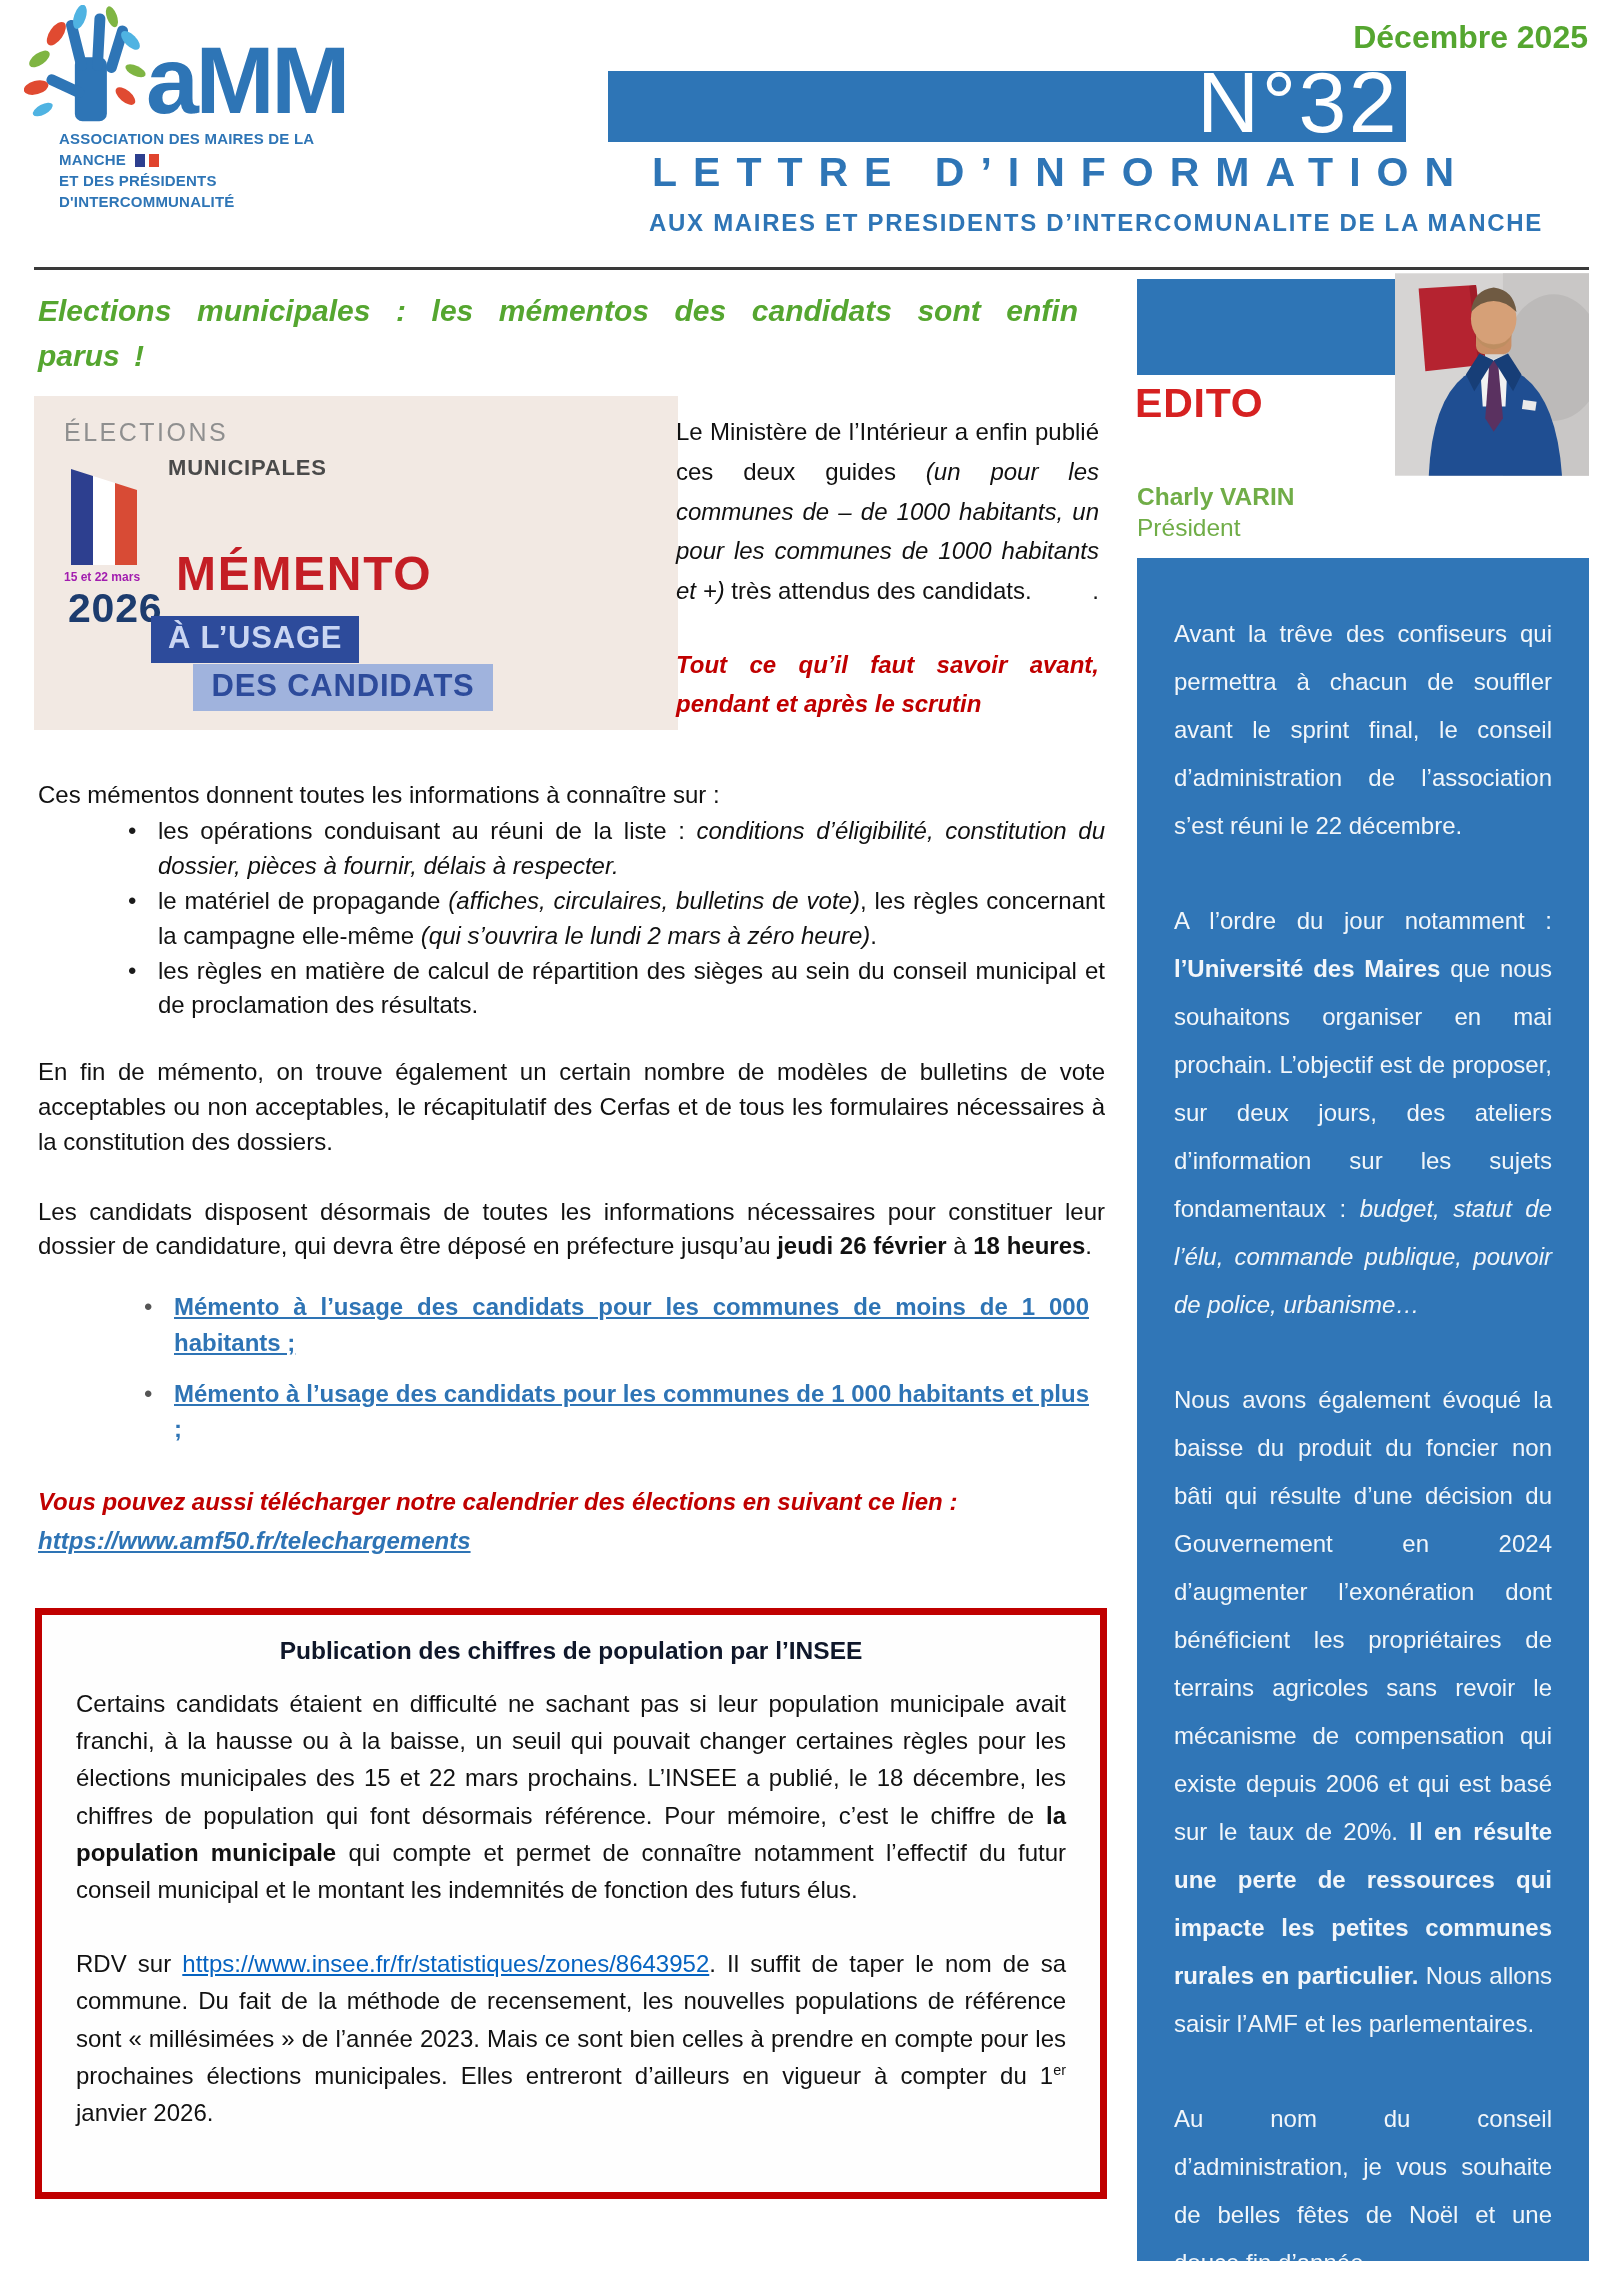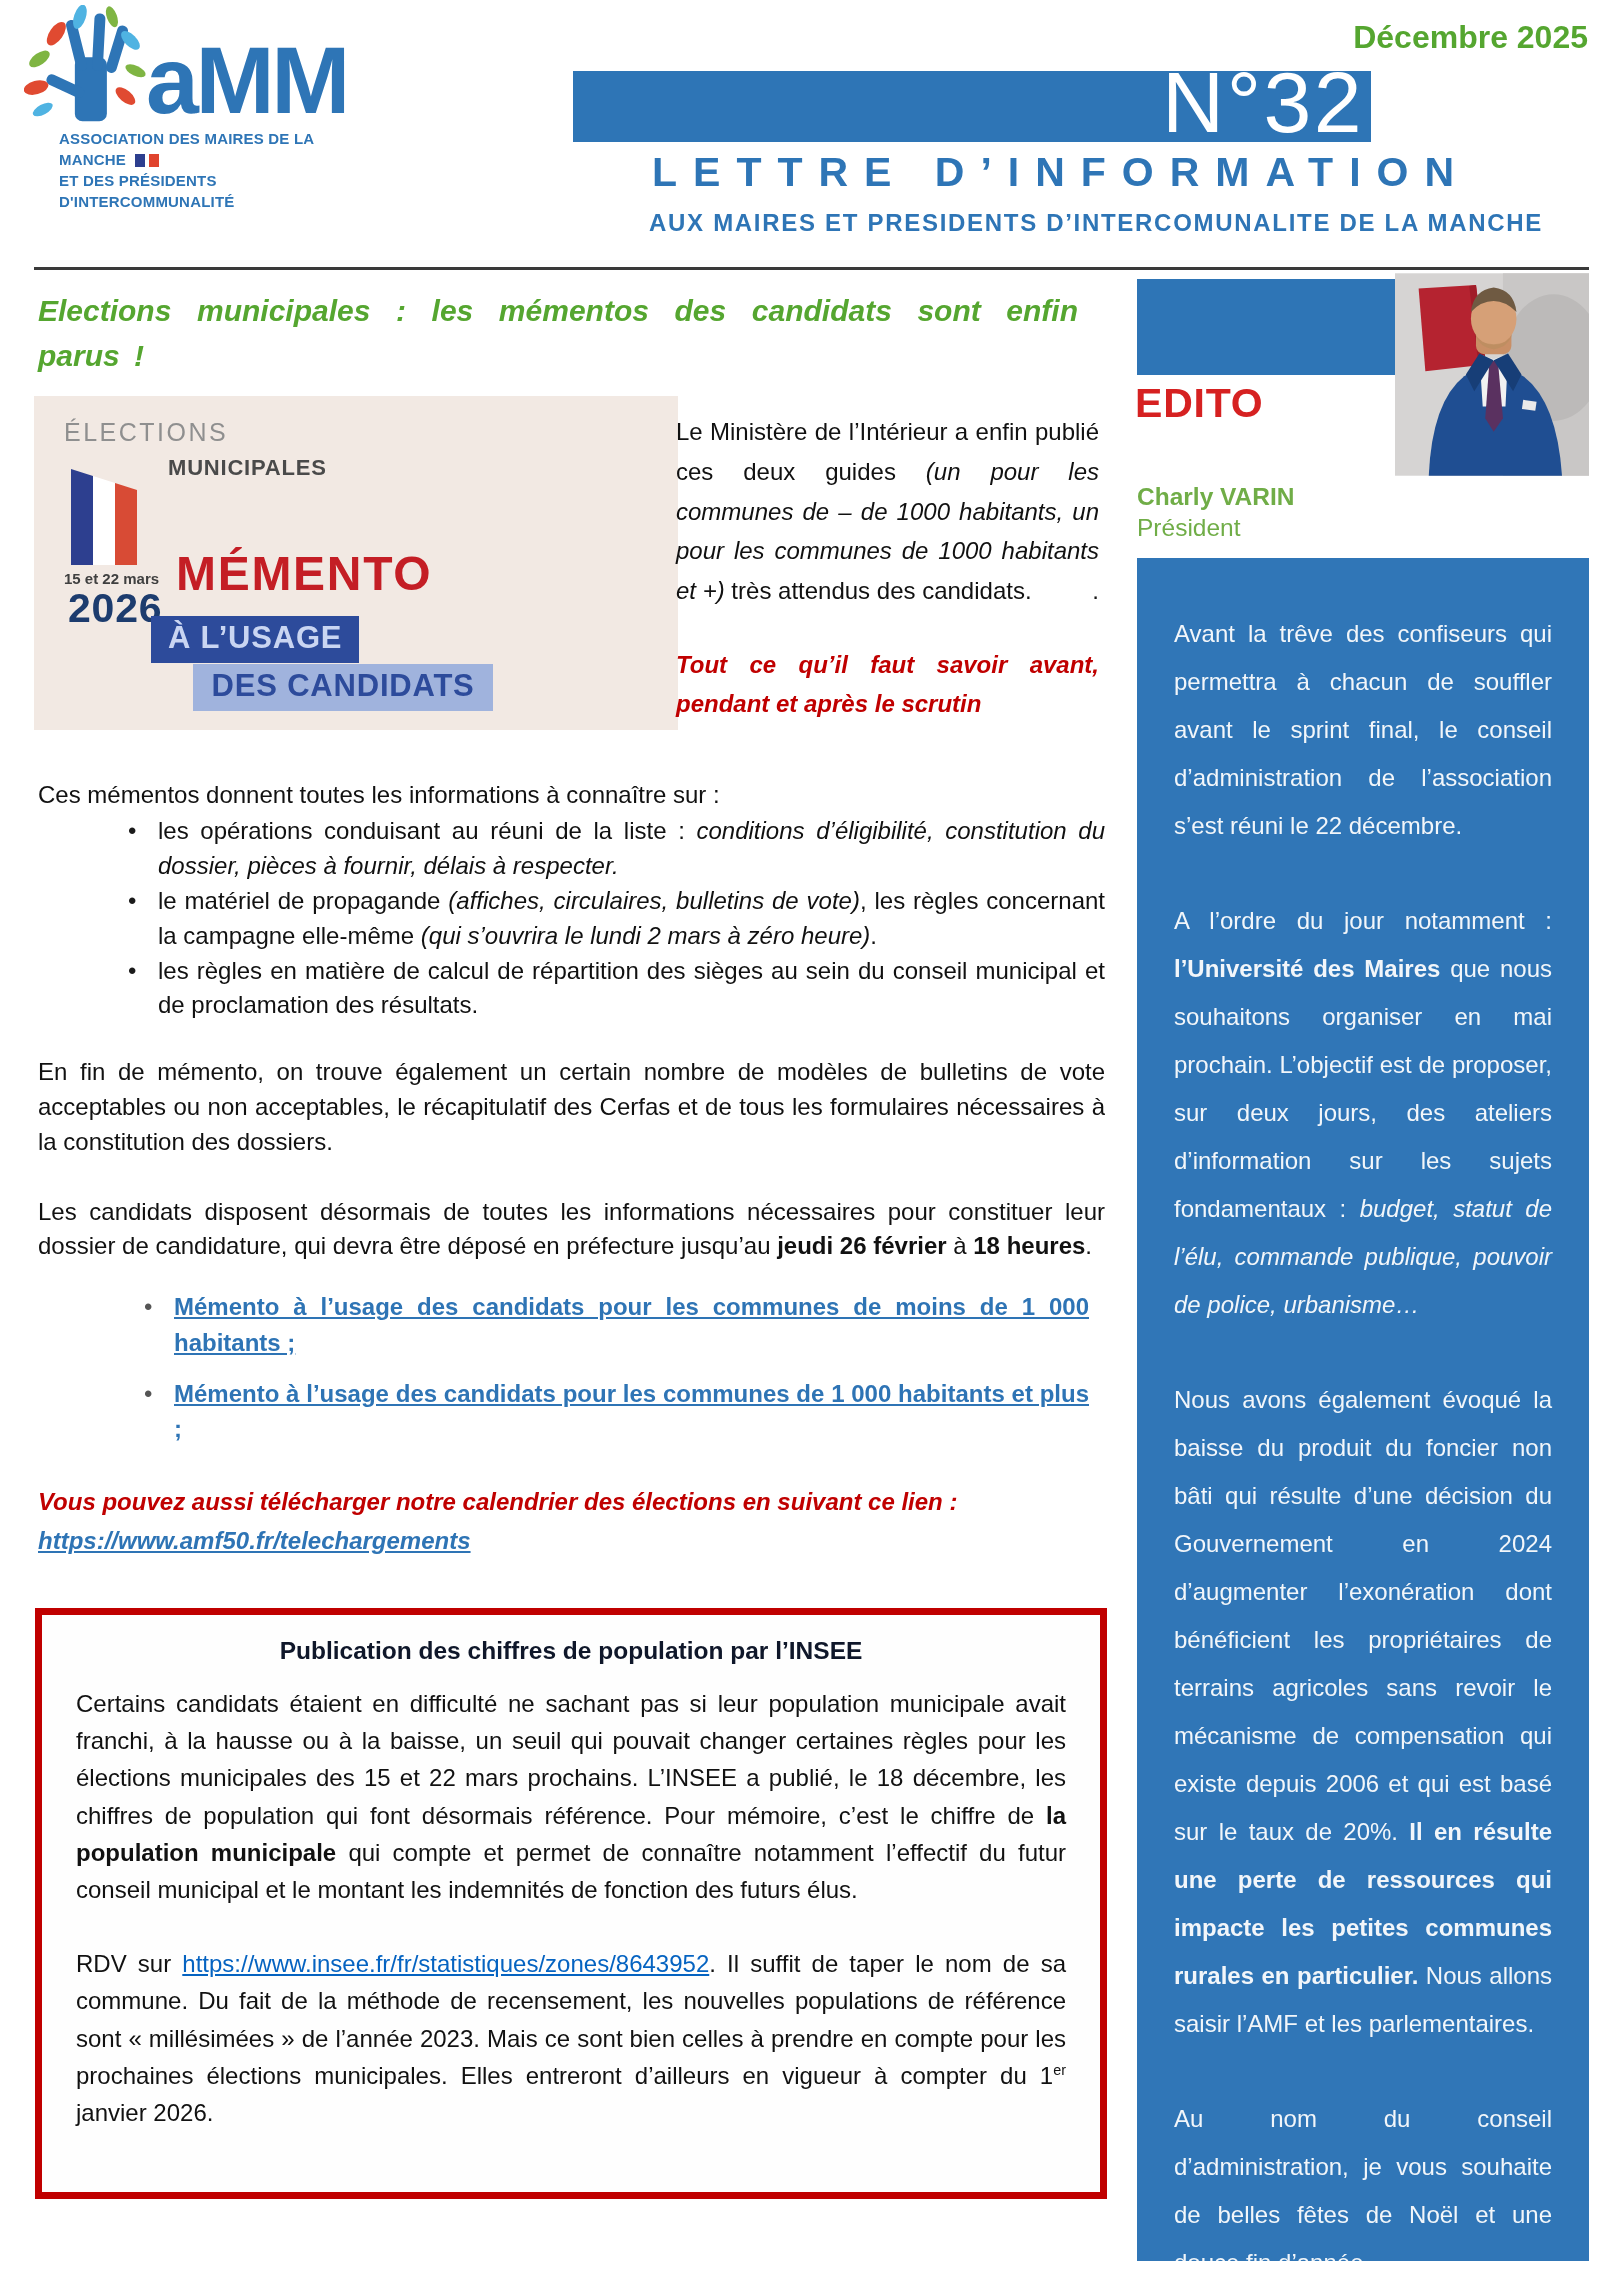--- a/index.html
+++ b/index.html
@@ -14,39 +14,39 @@
   .logo{position:absolute;left:24px;top:5px;width:330px;}
   .logo-top{display:flex;align-items:flex-end;}
   .logo-acronym{font-size:95px;font-weight:bold;color:var(--header_blue);line-height:0.9;
                 letter-spacing:-3.4px;margin-left:-5px;}
   .logo-caption{color:var(--header_blue);font-weight:bold;font-size:15px;line-height:1.4;
                 margin-top:5px;margin-left:35px;letter-spacing:0.2px;}
   .flag-sq{display:inline-block;width:10px;height:12.7px;margin-left:4.2px;vertical-align:-1.7px;}
   .flag-sq.b{background:#2d3f8f;margin-left:8.5px;}
   .flag-sq.r{background:#e0442e;}
   .date{position:absolute;top:18.6px;right:35px;font-size:32px;font-weight:bold;color:var(--green);}
-  .issue-bar{position:absolute;left:573px;top:71px;width:798px;height:71px;background:var(--header_blue);}
+  .issue-bar{position:absolute;left:608px;top:71px;width:798px;height:71px;background:var(--header_blue);}
   .issue{position:absolute;right:6.8px;top:-12px;color:#ffffff;font-size:86px;line-height:1;letter-spacing:2.5px;font-weight:400;}
   .main-title{position:absolute;left:652px;top:149px;font-size:41px;font-weight:bold;letter-spacing:16px;color:var(--header_blue);white-space:nowrap;}
   .subtitle{position:absolute;left:649px;top:209px;font-size:24px;font-weight:bold;letter-spacing:1.7px;color:var(--header_blue);white-space:nowrap;}
   .header-rule{position:absolute;left:34px;right:34px;top:267px;height:2.5px;background:#3a3a3a;}
 
   
   .article-title{position:absolute;left:38px;top:288px;width:1040px;margin:0;
                  font-size:30px;font-weight:bold;font-style:italic;color:var(--green);
                  text-align:justify;line-height:1.5;word-spacing:6px;}
 
   
   .memo-figure{position:absolute;left:34px;top:396px;width:644px;height:334px;background:#f2e9e3;}
   .me-elections{position:absolute;left:30px;top:22px;font-size:25px;letter-spacing:2.5px;color:#8f8f8f;font-weight:500;}
   .me-municipales{position:absolute;left:134px;top:59px;font-size:22px;letter-spacing:0.8px;color:#4a4a4a;font-weight:bold;z-index:2;}
   .me-flag{position:absolute;left:37px;top:73px;width:66px;height:96px;display:flex;
            clip-path:polygon(0 0,100% 22%,100% 100%,0 100%);}
   .me-flag .s1{flex:1;background:#2d3f8f;} .me-flag .s2{flex:1;background:#ffffff;} .me-flag .s3{flex:1;background:#d84b35;}
-  .me-datebar{position:absolute;left:30px;top:174px;color:#404040;font-size:15px;font-weight:bold;}
+  .me-datebar{position:absolute;left:30px;top:174px;color:#a21caf;font-size:12px;font-weight:bold;}
   .me-year{position:absolute;left:34px;top:189px;color:#1d3c6e;font-size:41px;font-weight:bold;letter-spacing:0.8px;}
   .me-memento{position:absolute;left:142px;top:150px;color:#c41e25;font-size:48px;font-weight:800;letter-spacing:1.7px;}
   .me-usage{position:absolute;left:117px;top:220px;background:#2d4b9b;color:#c9d5f2;font-size:31px;font-weight:bold;padding:4.2px 17px 6.8px;letter-spacing:0.8px;}
   .me-candidats{position:absolute;left:159px;top:268px;background:#a0b3dd;color:#2d4b9b;font-size:31px;font-weight:bold;padding:4.2px 18.6px 6.8px;letter-spacing:0.8px;}
 
   
   .intro-col{position:absolute;left:676px;top:412px;width:423px;}
   .intro-wrap{position:relative;}
   .intro-wrap p{margin:0;font-size:24px;line-height:1.66;text-align:justify;color:#111;}
   .trailing-dot{position:absolute;right:0;bottom:0;font-size:24px;line-height:1.66;}

